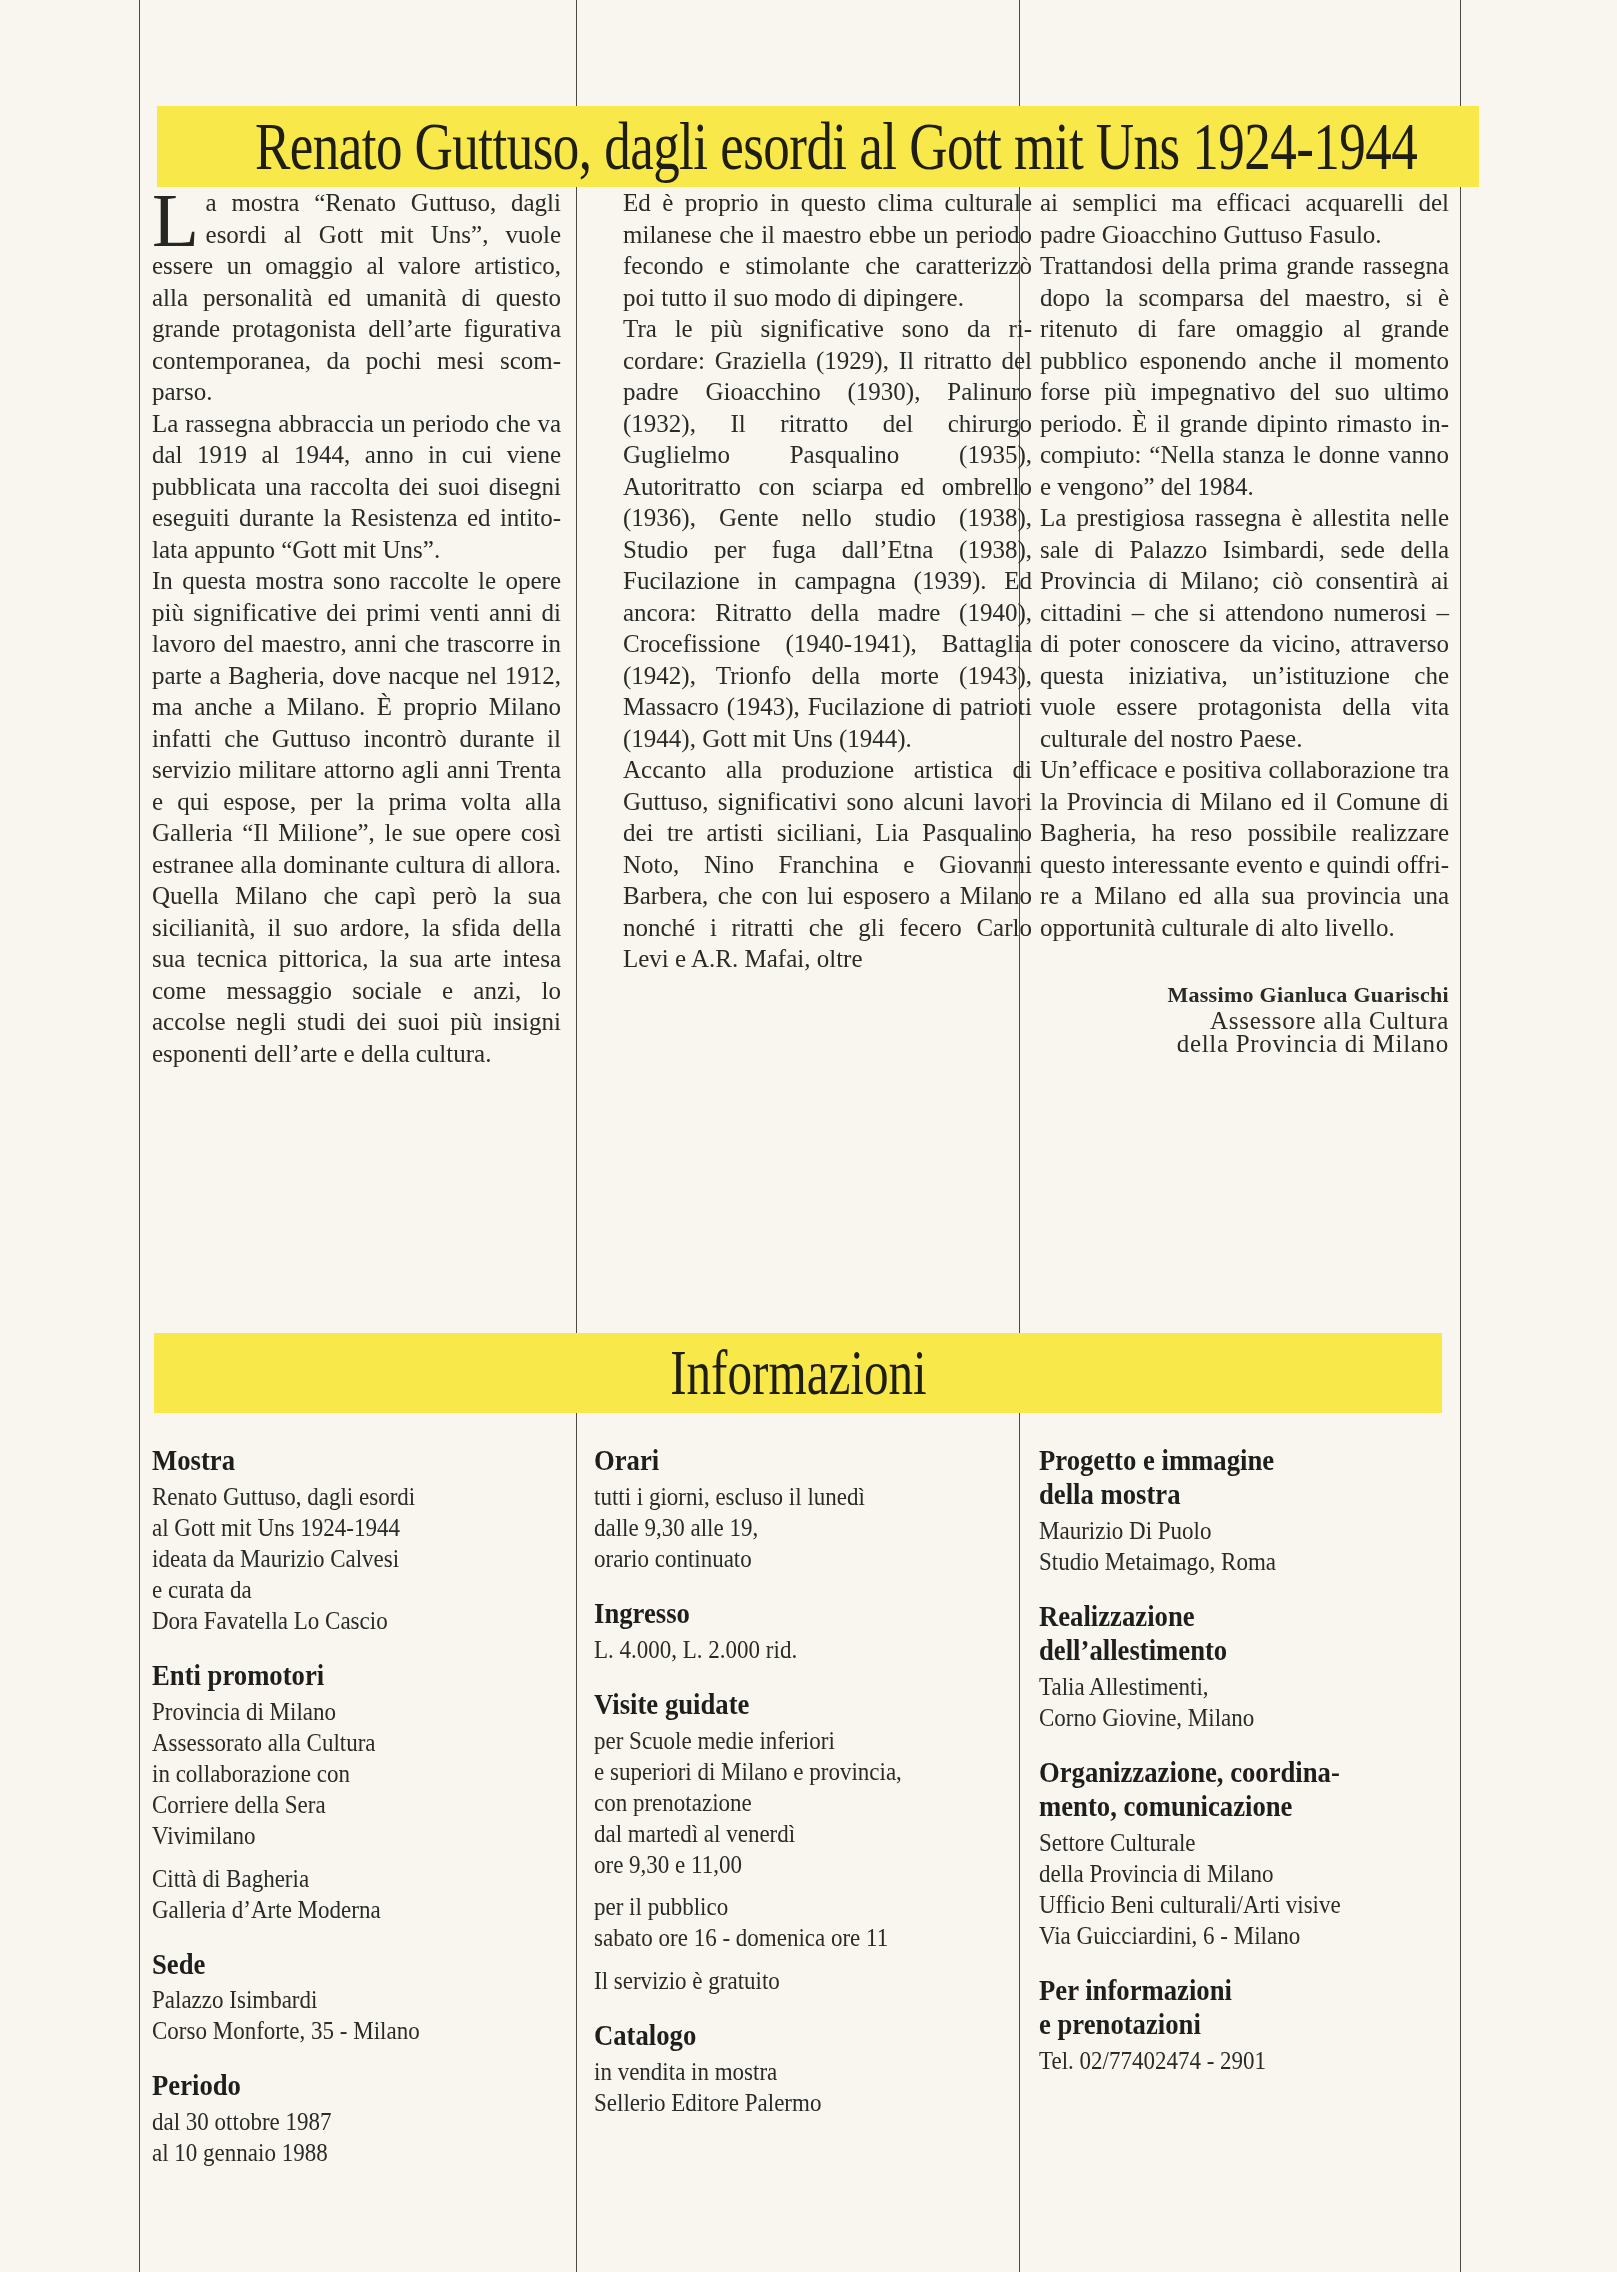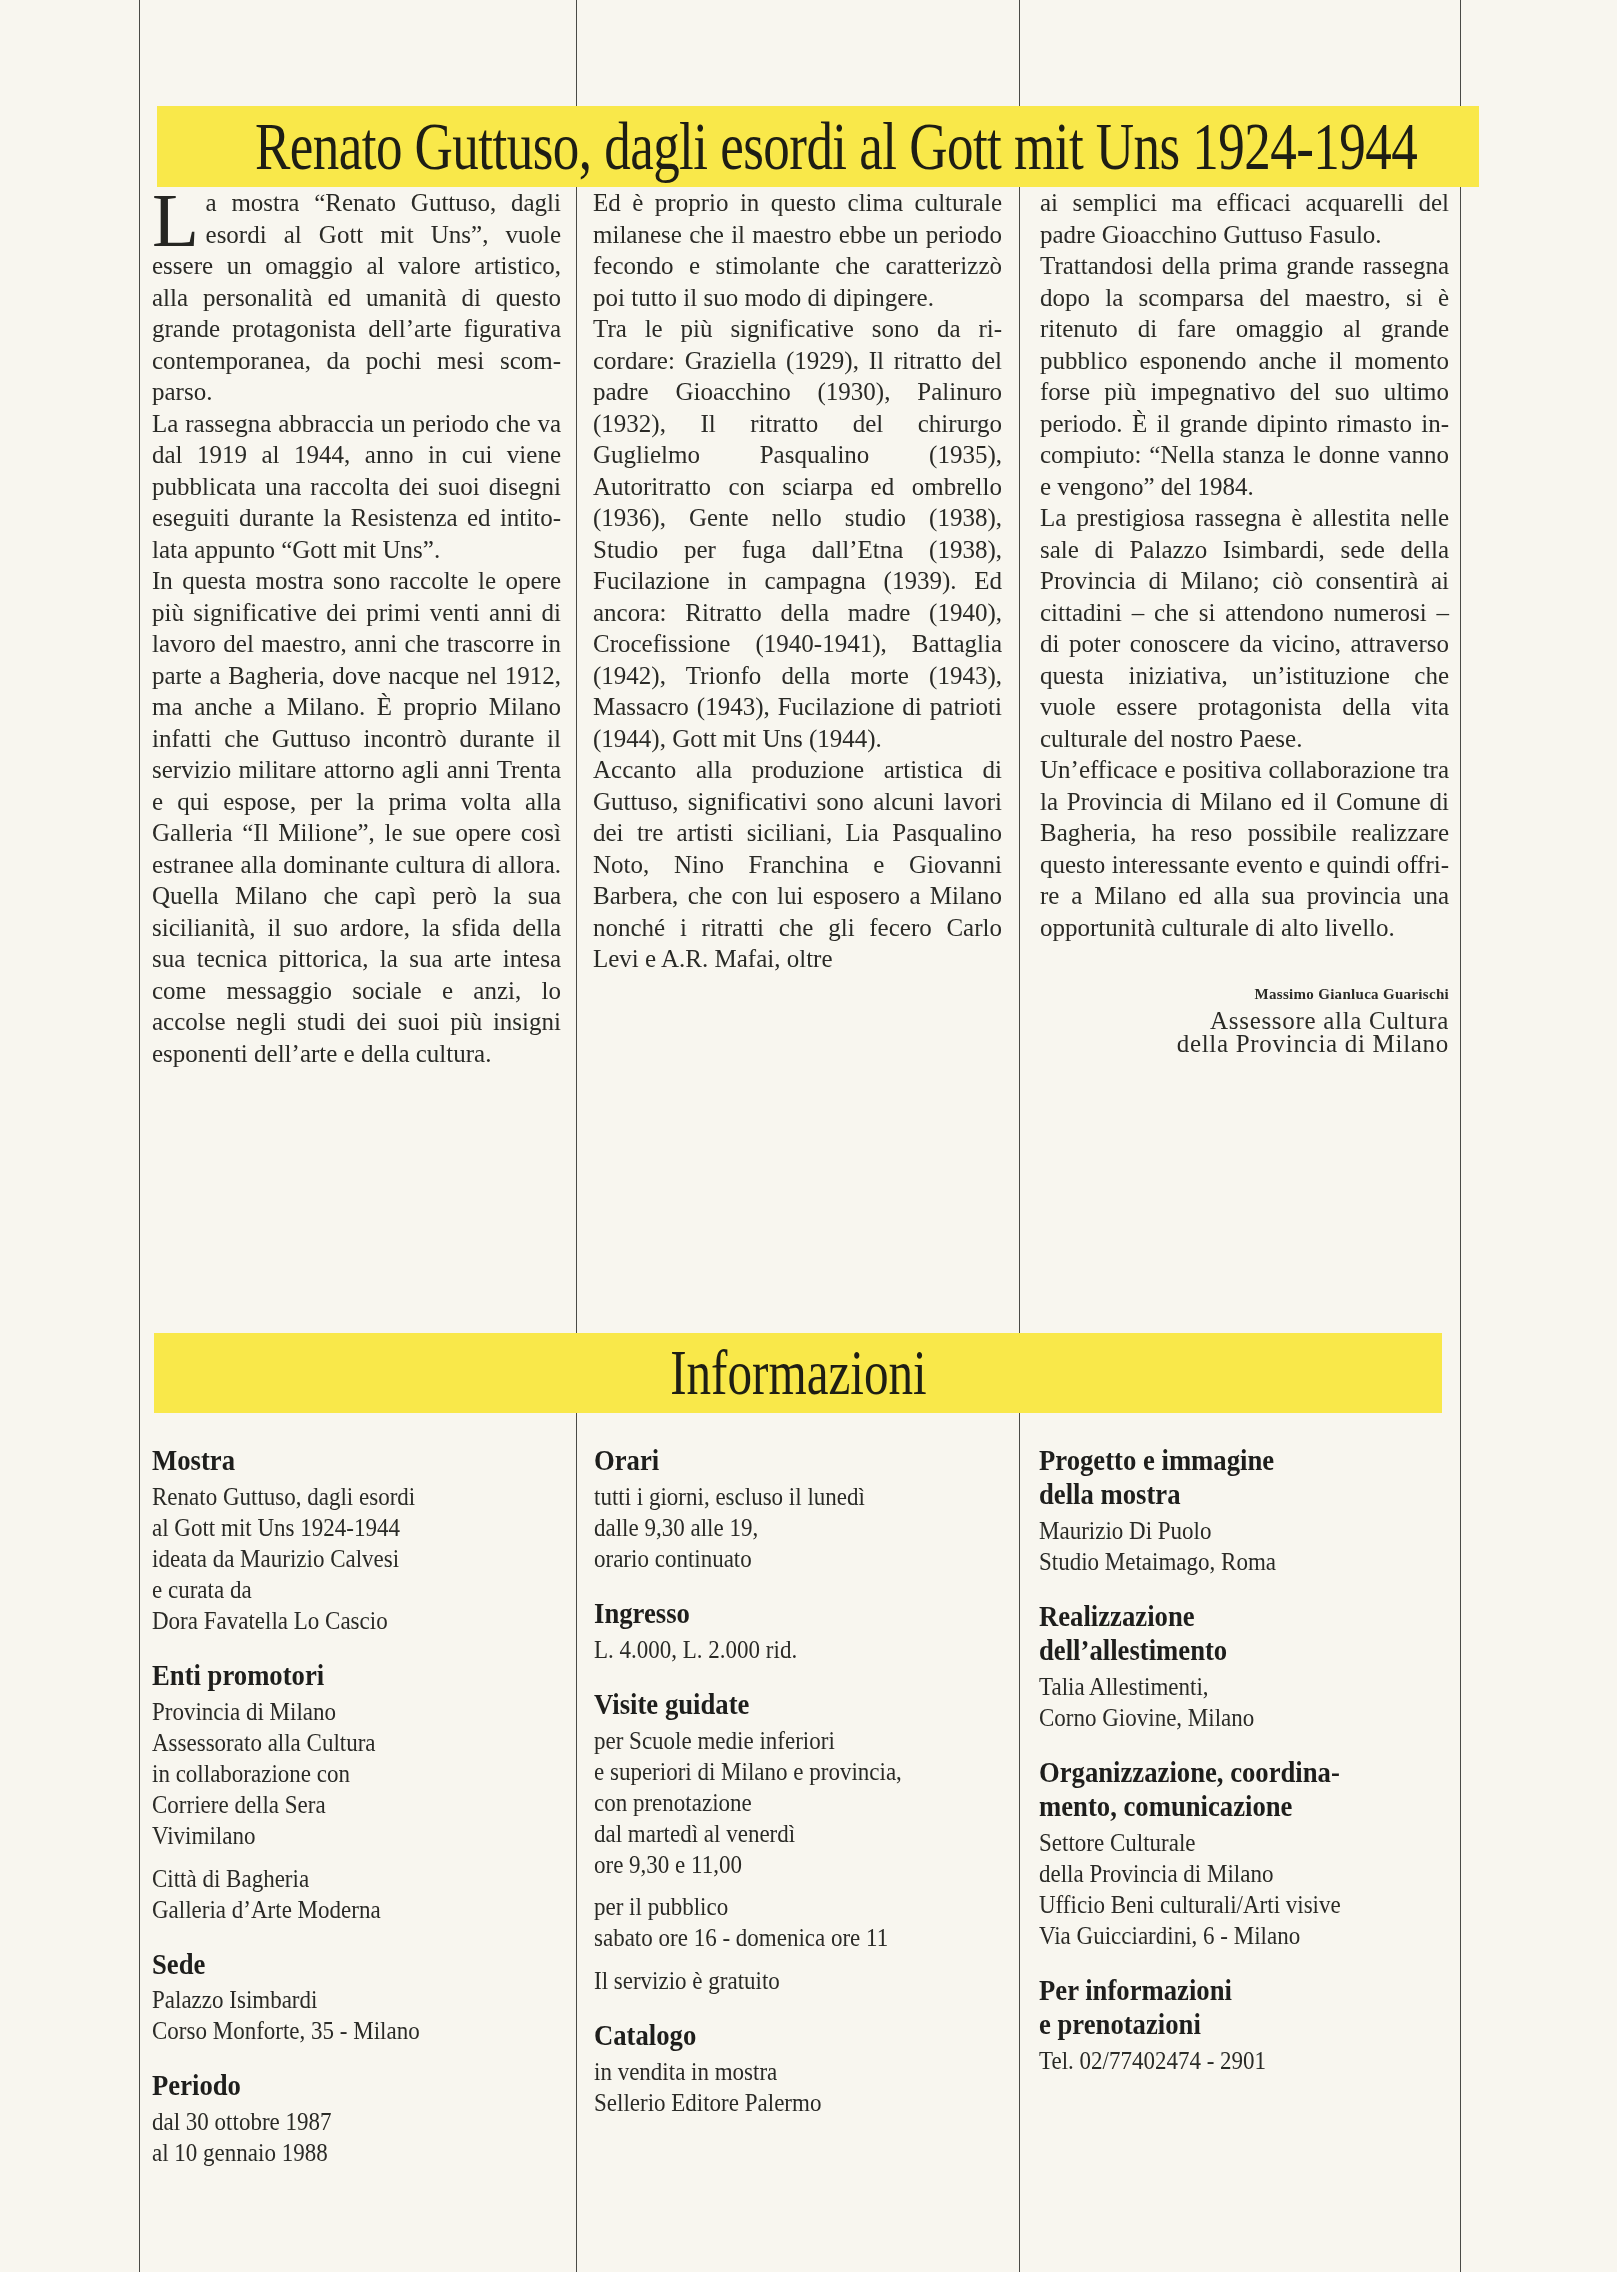--- a/index.html
+++ b/index.html
@@ -25,27 +25,27 @@
   #info-band { left: 154px; top: 1333px; width: 1288px; height: 80px; text-align: center; }
   #info-band h2 { font-size: 63px; }
 
   .col {
     position: absolute; top: 187px; width: 409px;
     font-size: 25px; line-height: 31.5px; text-align: justify;
     hyphens: manual;
   }
   .col p { margin: 0; }
   #col1 { left: 152px; }
-  #col2 { left: 593px; }
+  #col2 { left: 623px; }
   #col3 { left: 1040px; }
   .dropcap {
     float: left; font-size: 77px; line-height: 58px; margin: 3.9px 6.5px 0 0; color: #262622;
   }
   .signature { text-align: right; margin-top: 38px; }
-  .sig-name { font-weight: bold; font-size: 15px; line-height: 27.5px; letter-spacing: 0.3px; }
+  .sig-name { font-weight: bold; font-size: 22px; line-height: 27.5px; letter-spacing: 0.3px; }
   .sig-role { font-size: 25px; line-height: 23.5px; letter-spacing: 0.7px; }
 
   .icol { position: absolute; top: 1443px; width: 419px; }
   #icol1 { left: 152px; }
   #icol2 { left: 594px; }
   #icol3 { left: 1039px; }
   .isec { margin-bottom: 22px; }
   .isec h3 {
     margin: 0 0 3.9px 0; font-size: 29px; line-height: 34px; font-weight: bold; color: #1e1e1c;
     transform: scaleX(0.92); transform-origin: left;

